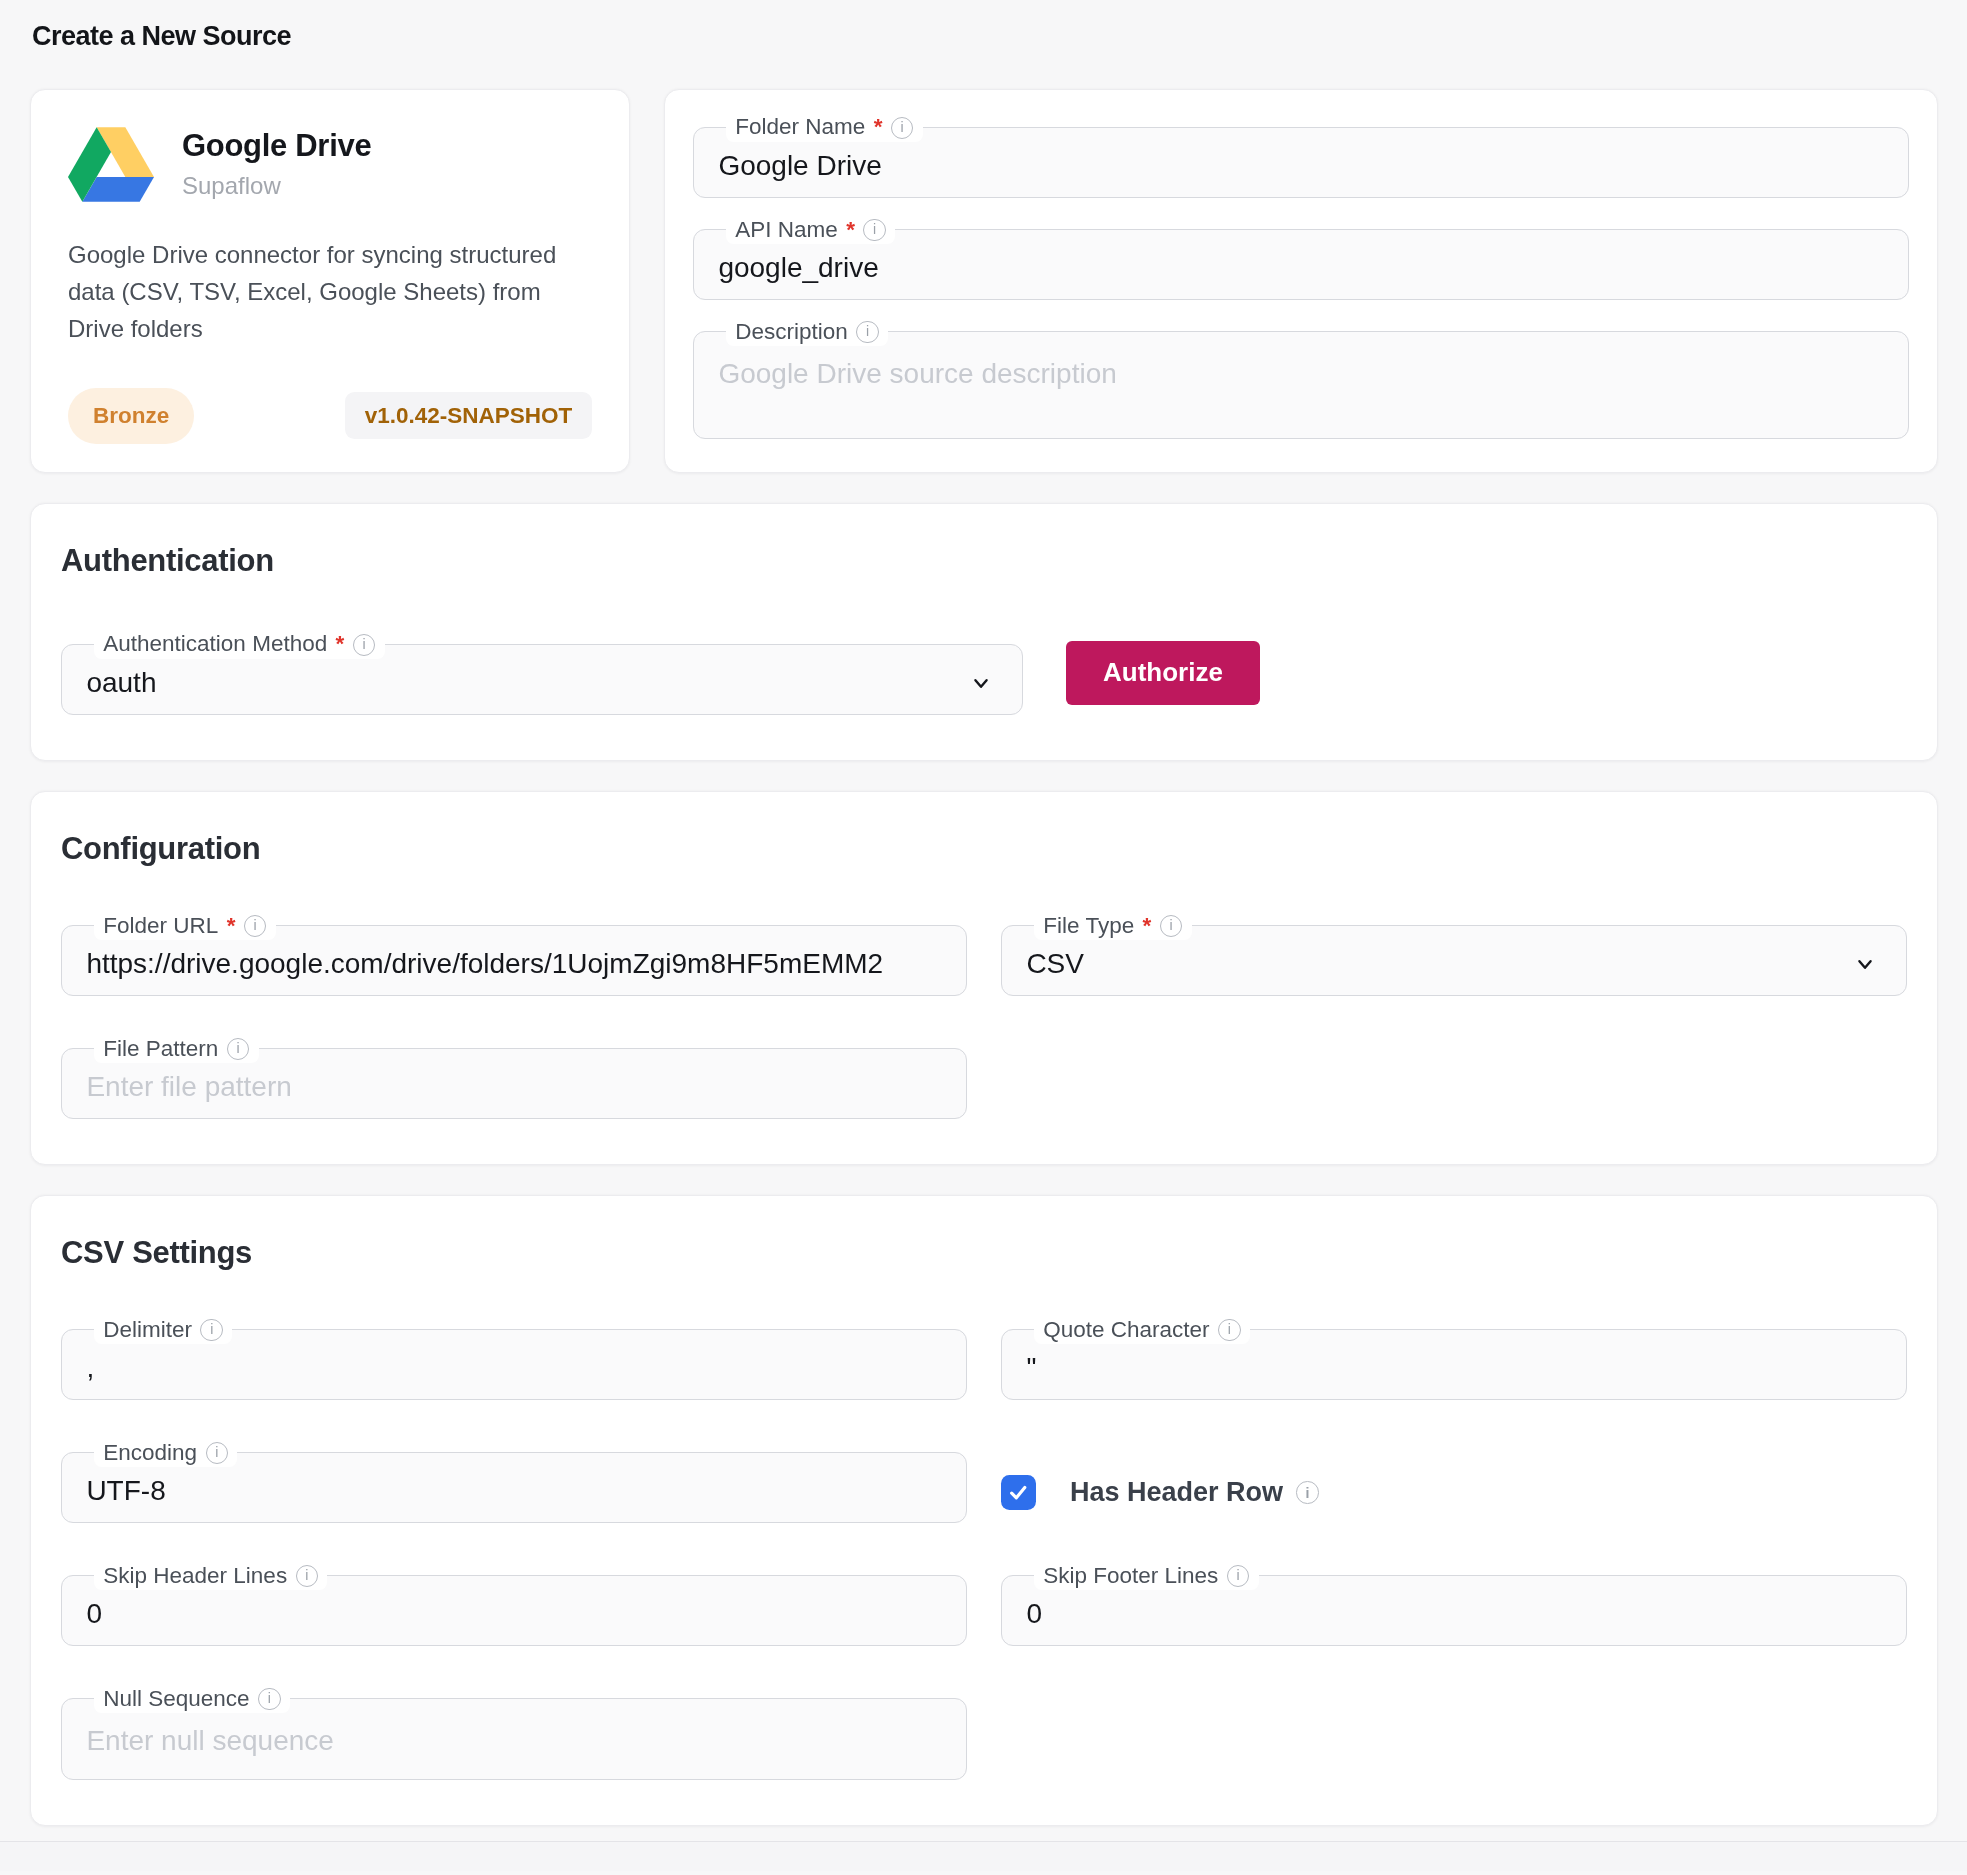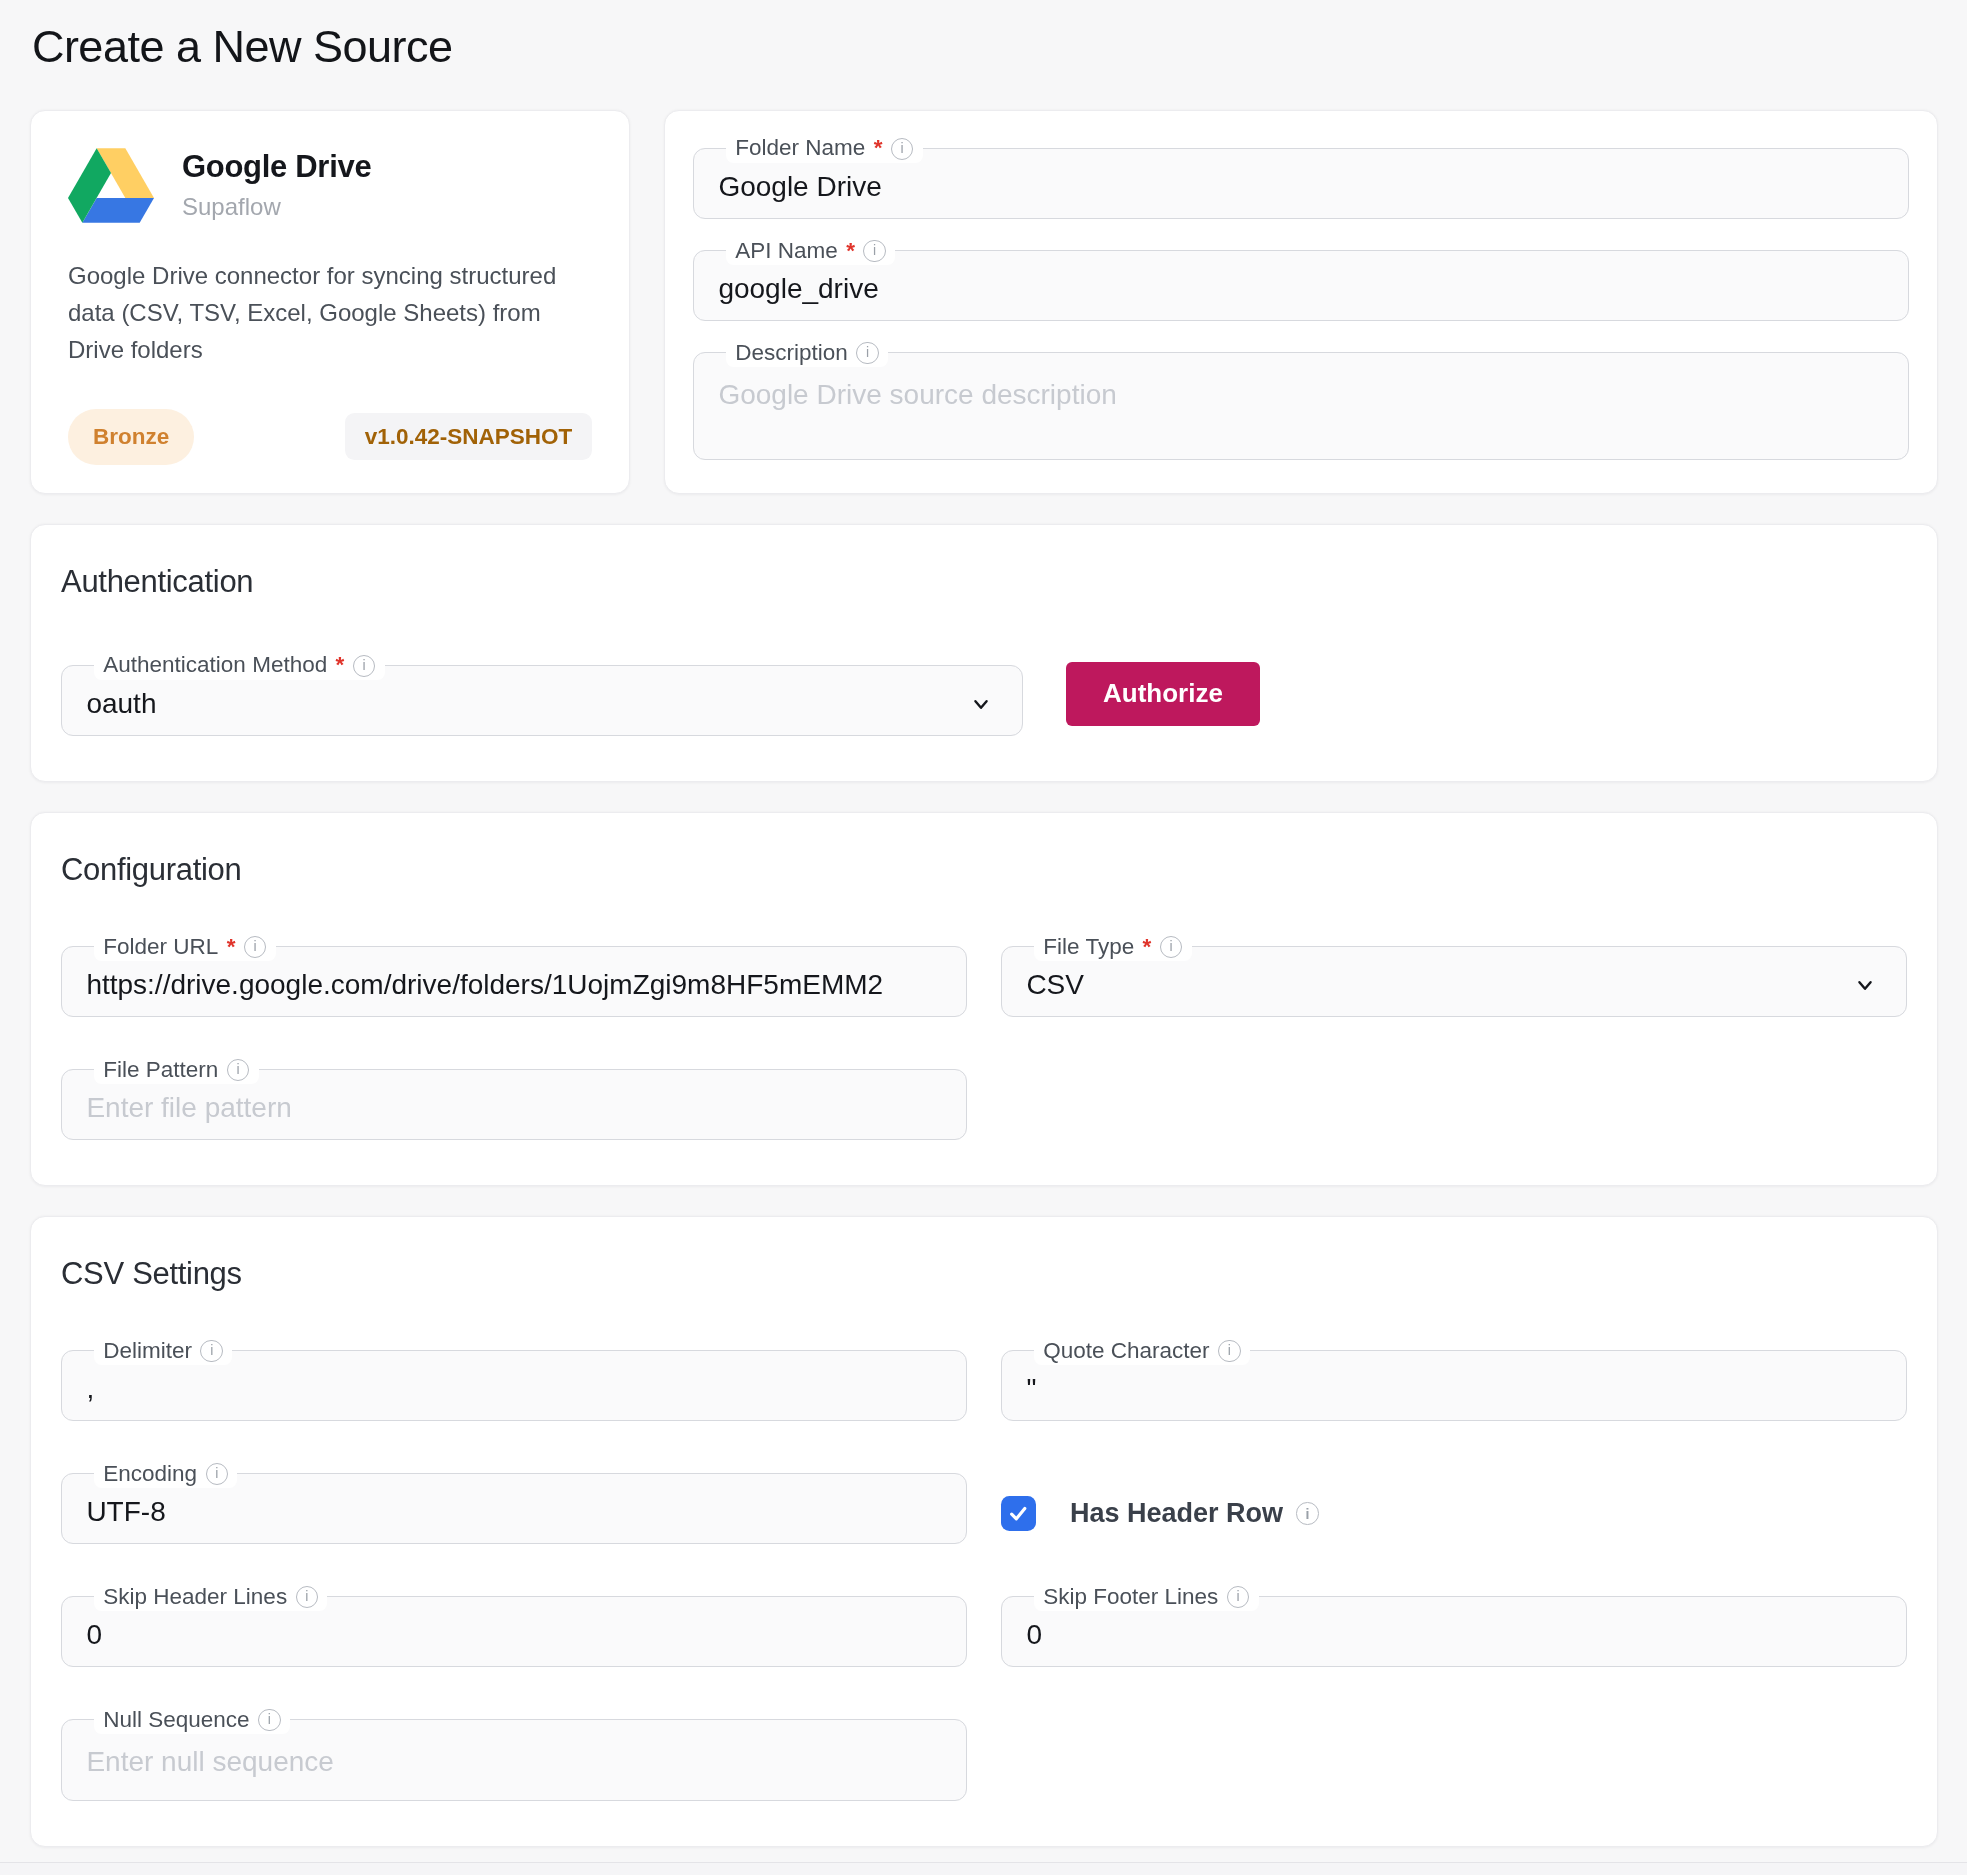--- a/index.html
+++ b/index.html
@@ -7,22 +7,22 @@
   body {
     min-height: 1876px;
     background: #f7f7f8;
     font-family: "Liberation Sans", "DejaVu Sans", sans-serif;
     color: #1b1e24;
     overflow-x: hidden;
   }
   .container { padding: 15px 30px 0; }
 
   h1.page-title {
-    font-size: 45px;
-    font-weight: 400;
+    font-size: 27px;
+    font-weight: 700;
     color: #131519;
     margin: 5.6px 0 37px 1.9px;
     letter-spacing: -0.5px;
   }
 
   .card {
     background: #ffffff;
     border: 0.9px solid #ececef;
     border-radius: 15px;
     box-shadow: 0 0.9px 2.8px rgba(25,25,35,0.05);
@@ -140,21 +140,21 @@
     display: flex;
     flex-direction: column;
     gap: 18px;
   }
   .form-card .ta-description { height: 82px; }
 
   
   .section-card { margin-top: 30px; padding: 39px 30px 45px; }
   h2.section-heading {
     font-size: 31px;
-    font-weight: 400;
+    font-weight: 700;
     color: #2a2e35;
     letter-spacing: -0.3px;
   }
 
   .auth-row { margin-top: 52px; display: flex; gap: 43px; }
   .auth-row fieldset.field { width: 962px; flex: none; }
   .btn-authorize {
     align-self: center;
     background: #be185d;
     color: #ffffff;

